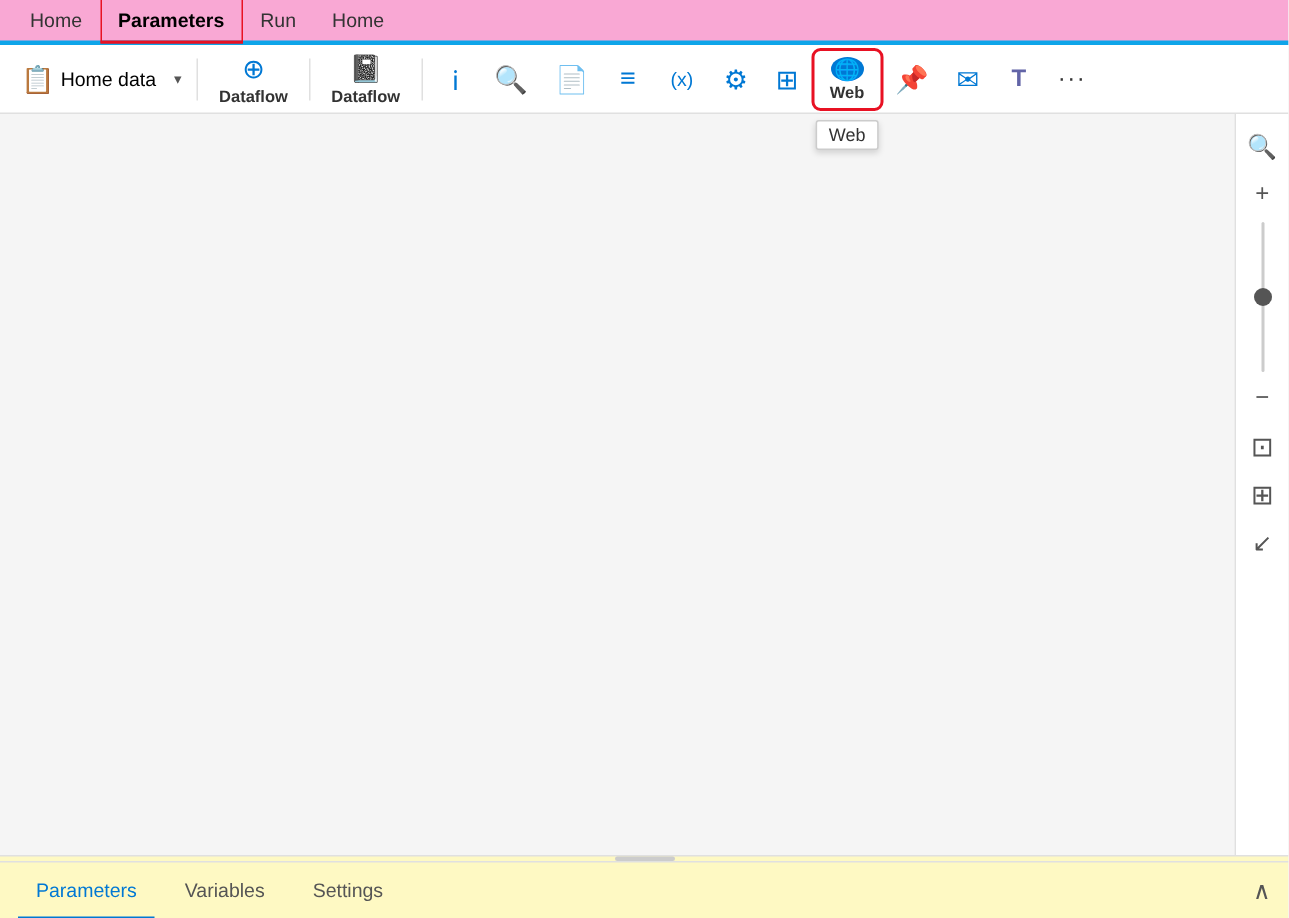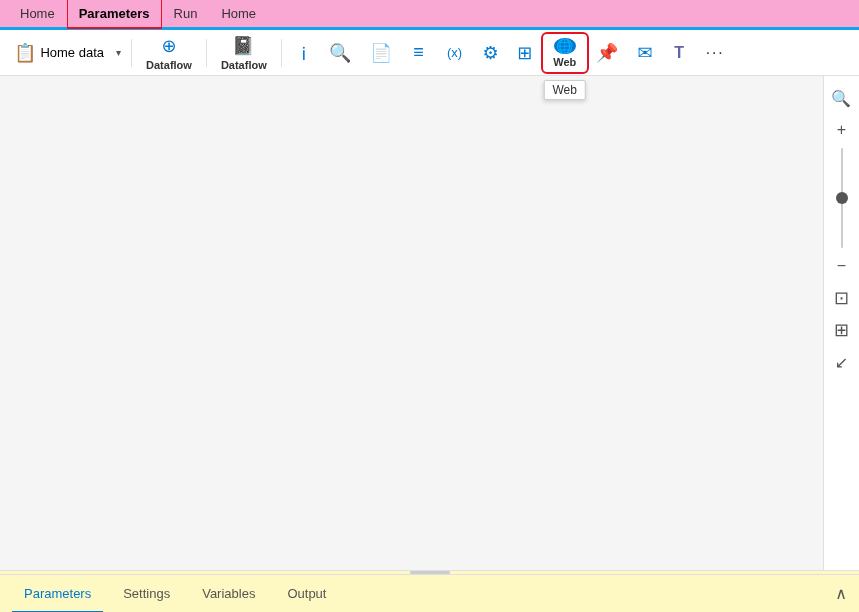--- a/index.html
+++ b/index.html
@@ -234,20 +234,19 @@
     </button>
   </div>
 </div>
 
 <div class="bottom-panel">
   <div class="bottom-drag-handle">
     <div class="drag-indicator"></div>
   </div>
   <div class="bottom-tabs">
     <div class="bottom-tab active">Parameters</div>
+    <div class="bottom-tab">Variables</div>
     <div class="bottom-tab">Settings</div>
-    <div class="bottom-tab">Variables</div>
-    <div class="bottom-tab">Output</div>
     <div class="collapse-btn">
       <span>∧</span>
     </div>
   </div>
 </div>
 
 </body></html>

